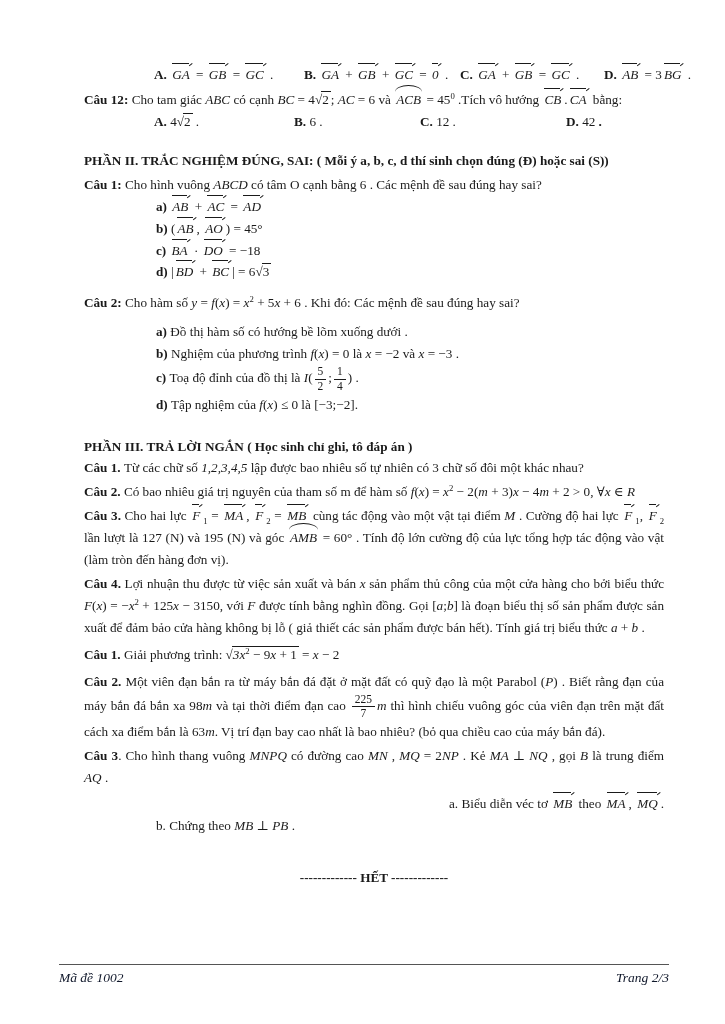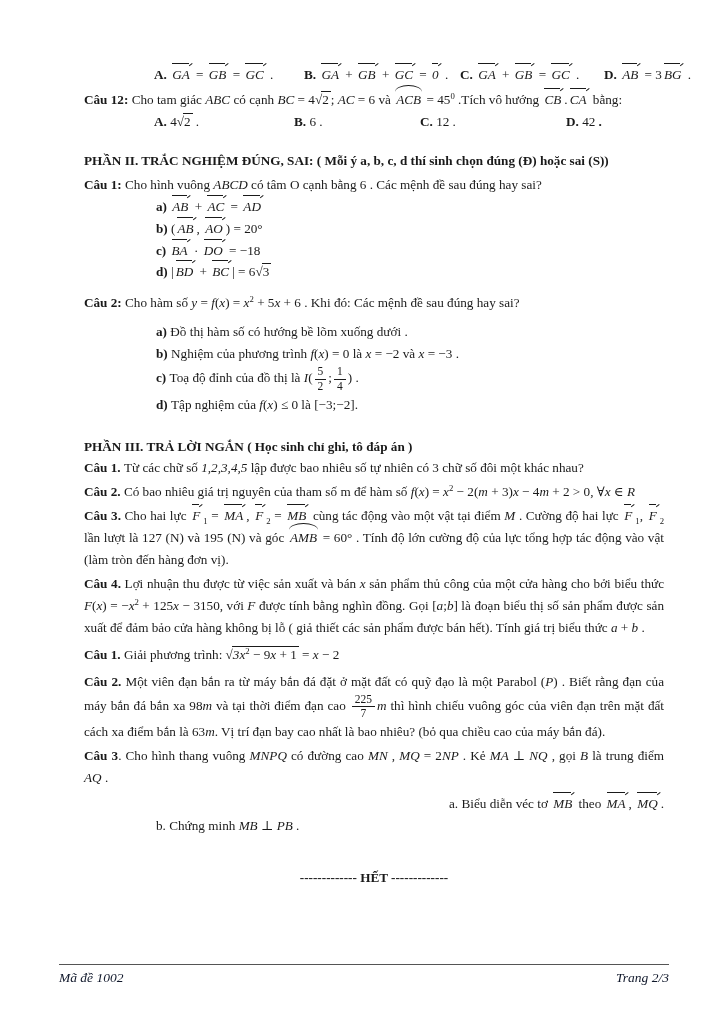--- a/index.html
+++ b/index.html
@@ -58,21 +58,21 @@
       <div class="line para"><span class="b">Câu 12: </span><span class="t">Cho tam giác </span><span class="i">ABC</span><span class="t"> có cạnh </span><span class="i">BC</span><span class="t"> = 4</span><span class="sqrt"><span class="sqrt-s">√</span><span class="rad"><span class="t">2</span></span></span><span class="t">; </span><span class="i">AC</span><span class="t"> = 6 và </span><span class="hat">ACB</span><span class="t"> = 45</span><sup>0</sup><span class="t"> .Tích vô hướng </span><span class="vec">CB</span><span class="t">.</span><span class="vec">CA</span><span class="t"> bằng:</span></div>
       <div class="line options" style="height: 27px;">
         <span class="opt" style="left: 70px;"><span class="b">A. </span><span class="t">4</span><span class="sqrt"><span class="sqrt-s">√</span><span class="rad"><span class="t">2</span></span></span><span class="t"> .</span></span>
         <span class="opt" style="left: 210px;"><span class="b">B. </span><span class="t">6 .</span></span>
         <span class="opt" style="left: 336px;"><span class="b">C. </span><span class="t">12 .</span></span>
         <span class="opt" style="left: 482px;"><span class="b">D. </span><span class="t">42 </span><span class="b">.</span></span>
       </div>
       <div class="line para" style="margin-top: 12px;"><span class="b">PHẦN II. TRẮC NGHIỆM ĐÚNG, SAI: </span><span class="bi">( Mỗi ý a, b, c, d thí sinh chọn đúng (Đ) hoặc sai (S))</span></div>
       <div class="line para" style="margin-top: 2px;"><span class="b">Câu 1: </span><span class="t">Cho hình vuông </span><span class="i">ABCD</span><span class="t"> có tâm O cạnh bằng 6 . Các mệnh đề sau đúng hay sai?</span></div>
       <div class="line para" style="padding-left: 72px;"><span class="b">a) </span><span class="vec">AB</span><span class="t"> + </span><span class="vec">AC</span><span class="t"> = </span><span class="vec">AD</span></div>
-      <div class="line para" style="padding-left: 72px;"><span class="b">b) </span><span class="t">(</span><span class="vec">AB</span><span class="t">, </span><span class="vec">AO</span><span class="t">) = 20°</span></div>
+      <div class="line para" style="padding-left: 72px;"><span class="b">b) </span><span class="t">(</span><span class="vec">AB</span><span class="t">, </span><span class="vec">AO</span><span class="t">) = 45°</span></div>
       <div class="line para" style="padding-left: 72px;"><span class="b">c) </span><span class="vec">BA</span><span class="t"> · </span><span class="vec">DO</span><span class="t"> = −18</span></div>
       <div class="line para" style="padding-left: 72px;"><span class="b">d) </span><span class="t">|</span><span class="vec">BD</span><span class="t"> + </span><span class="vec">BC</span><span class="t">| = 6</span><span class="sqrt"><span class="sqrt-s">√</span><span class="rad"><span class="t">3</span></span></span></div>
       <div class="line para" style="margin-top: 9px;"><span class="b">Câu 2: </span><span class="t">Cho hàm số </span><span class="i">y</span><span class="t"> = </span><span class="i">f</span><span class="t">(</span><span class="i">x</span><span class="t">) = </span><span class="i">x</span><sup>2</sup><span class="t"> + 5</span><span class="i">x</span><span class="t"> + 6 . Khi đó:  Các mệnh đề sau đúng hay sai?</span></div>
       <div class="line para" style="margin-top: 7px; padding-left: 72px;"><span class="b">a) </span><span class="t">Đồ thị hàm số có hướng bề lõm xuống dưới .</span></div>
       <div class="line para" style="padding-left: 72px;"><span class="b">b) </span><span class="t">Nghiệm của phương trình </span><span class="i">f</span><span class="t">(</span><span class="i">x</span><span class="t">) = 0  là </span><span class="i">x</span><span class="t"> = −2 và </span><span class="i">x</span><span class="t"> = −3 .</span></div>
       <div class="line para" style="padding-left: 72px;"><span class="b">c) </span><span class="t">Toạ độ đỉnh của đồ thị là </span><span class="i">I</span><span class="t">(</span><span class="frac">
           <span class="num">5</span>
           <span class="den">2</span>
         </span><span class="t">;</span><span class="frac">
           <span class="num">1</span>
@@ -84,20 +84,20 @@
       <div class="line para" style="margin-top: 2px;"><span class="b">Câu 2. </span><span class="t">Có bao nhiêu giá trị nguyên của tham số m để hàm số  </span><span class="i">f</span><span class="t">(</span><span class="i">x</span><span class="t">) = </span><span class="i">x</span><sup>2</sup><span class="t"> − 2(</span><span class="i">m</span><span class="t"> + 3)</span><span class="i">x</span><span class="t"> − 4</span><span class="i">m</span><span class="t"> + 2 &gt; 0, ∀</span><span class="i">x</span><span class="t"> ∈ </span><span class="i">R</span></div>
       <div class="line para justify" style="margin-top: 2px;"><span class="b">Câu 3. </span><span class="t">Cho hai lực </span><span class="vec">F</span><sub>1</sub><span class="t"> = </span><span class="vec">MA</span><span class="t">, </span><span class="vec">F</span><sub>2</sub><span class="t"> = </span><span class="vec">MB</span><span class="t"> cùng tác động vào một vật tại điểm </span><span class="i">M</span><span class="t"> . Cường độ hai lực </span><span class="vec">F</span><sub>1</sub><span class="t">, </span><span class="vec">F</span><sub>2</sub><span class="t"> lần lượt là 127 (N) và 195 (N) và góc </span><span class="hat">AMB</span><span class="t"> = 60° . Tính độ lớn cường độ của lực tổng hợp tác động vào vật (làm tròn đến hàng đơn vị).</span></div>
       <div class="line para justify" style="margin-top: 2px;"><span class="b">Câu 4. </span><span class="t">Lợi nhuận thu được từ việc sản xuất và bán </span><span class="i">x</span><span class="t"> sản phẩm thủ công của một cửa hàng cho bởi biểu thức </span><span class="i">F</span><span class="t">(</span><span class="i">x</span><span class="t">) = −</span><span class="i">x</span><sup>2</sup><span class="t"> + 125</span><span class="i">x</span><span class="t"> − 3150, với </span><span class="i">F</span><span class="t"> được tính bằng nghìn đồng. Gọi [</span><span class="i">a</span><span class="t">;</span><span class="i">b</span><span class="t">] là đoạn biểu thị số sản phẩm được sản xuất để đảm bảo cửa hàng không bị lỗ ( giả thiết các sản phẩm được bán hết). Tính giá trị biểu thức </span><span class="i">a</span><span class="t"> + </span><span class="i">b</span><span class="t"> .</span></div>
       <div class="line para" style="margin-top: 5px;"><span class="b">Câu 1. </span><span class="t">Giải phương trình: </span><span class="sqrt"><span class="sqrt-s">√</span><span class="rad"><span class="i">3x</span><sup>2</sup><span class="t"> − 9</span><span class="i">x</span><span class="t"> + 1</span></span></span><span class="t"> = </span><span class="i">x</span><span class="t"> − 2</span></div>
       <div class="line para justify" style="margin-top: 5px;"><span class="b">Câu 2. </span><span class="t">Một viên đạn bắn ra từ máy bắn đá đặt ở mặt đất có quỹ đạo là một Parabol (</span><span class="i">P</span><span class="t">) . Biết rằng đạn của máy bắn đá bắn xa 98</span><span class="i">m</span><span class="t"> và tại thời điểm đạn cao </span><span class="frac">
           <span class="num">225</span>
           <span class="den">7</span>
         </span><span class="i">m</span><span class="t"> thì hình chiếu vuông góc của viên đạn trên mặt đất cách xa điểm bắn là 63</span><span class="i">m</span><span class="t">. Vị trí đạn bay cao nhất là bao nhiêu? (bỏ qua chiều cao của máy bắn đá).</span></div>
       <div class="line para justify" style="margin-top: 2px;"><span class="b">Câu 3</span><span class="t">. Cho hình thang vuông </span><span class="i">MNPQ</span><span class="t"> có đường cao </span><span class="i">MN</span><span class="t"> , </span><span class="i">MQ</span><span class="t"> = 2</span><span class="i">NP</span><span class="t"> . Kẻ </span><span class="i">MA</span><span class="t"> ⊥ </span><span class="i">NQ</span><span class="t"> , gọi </span><span class="i">B</span><span class="t"> là trung điểm </span><span class="i">AQ</span><span class="t"> .</span></div>
       <div class="line para" style="margin-top: 4px; padding-left: 72px; text-align: right;"><span class="t">a.   Biểu diễn véc tơ </span><span class="vec">MB</span><span class="t"> theo </span><span class="vec">MA</span><span class="t">, </span><span class="vec">MQ</span><span class="t">.</span></div>
-      <div class="line para" style="padding-left: 72px;"><span class="t">b.   Chứng minh </span><span class="i">MB</span><span class="t"> ⊥ </span><span class="i">PB</span><span class="t"> .</span></div>
+      <div class="line para" style="padding-left: 72px;"><span class="t">b.   Chứng theo </span><span class="i">MB</span><span class="t"> ⊥ </span><span class="i">PB</span><span class="t"> .</span></div>
       <div class="line center" style="margin-top: 30px;"><span class="b">------------- HẾT -------------</span></div>
     </div>
   <div class="footer">
     <span>Mã đề 1002</span>
     <span>Trang 2/3</span>
   </div>
 </div>
 
 </body></html>

